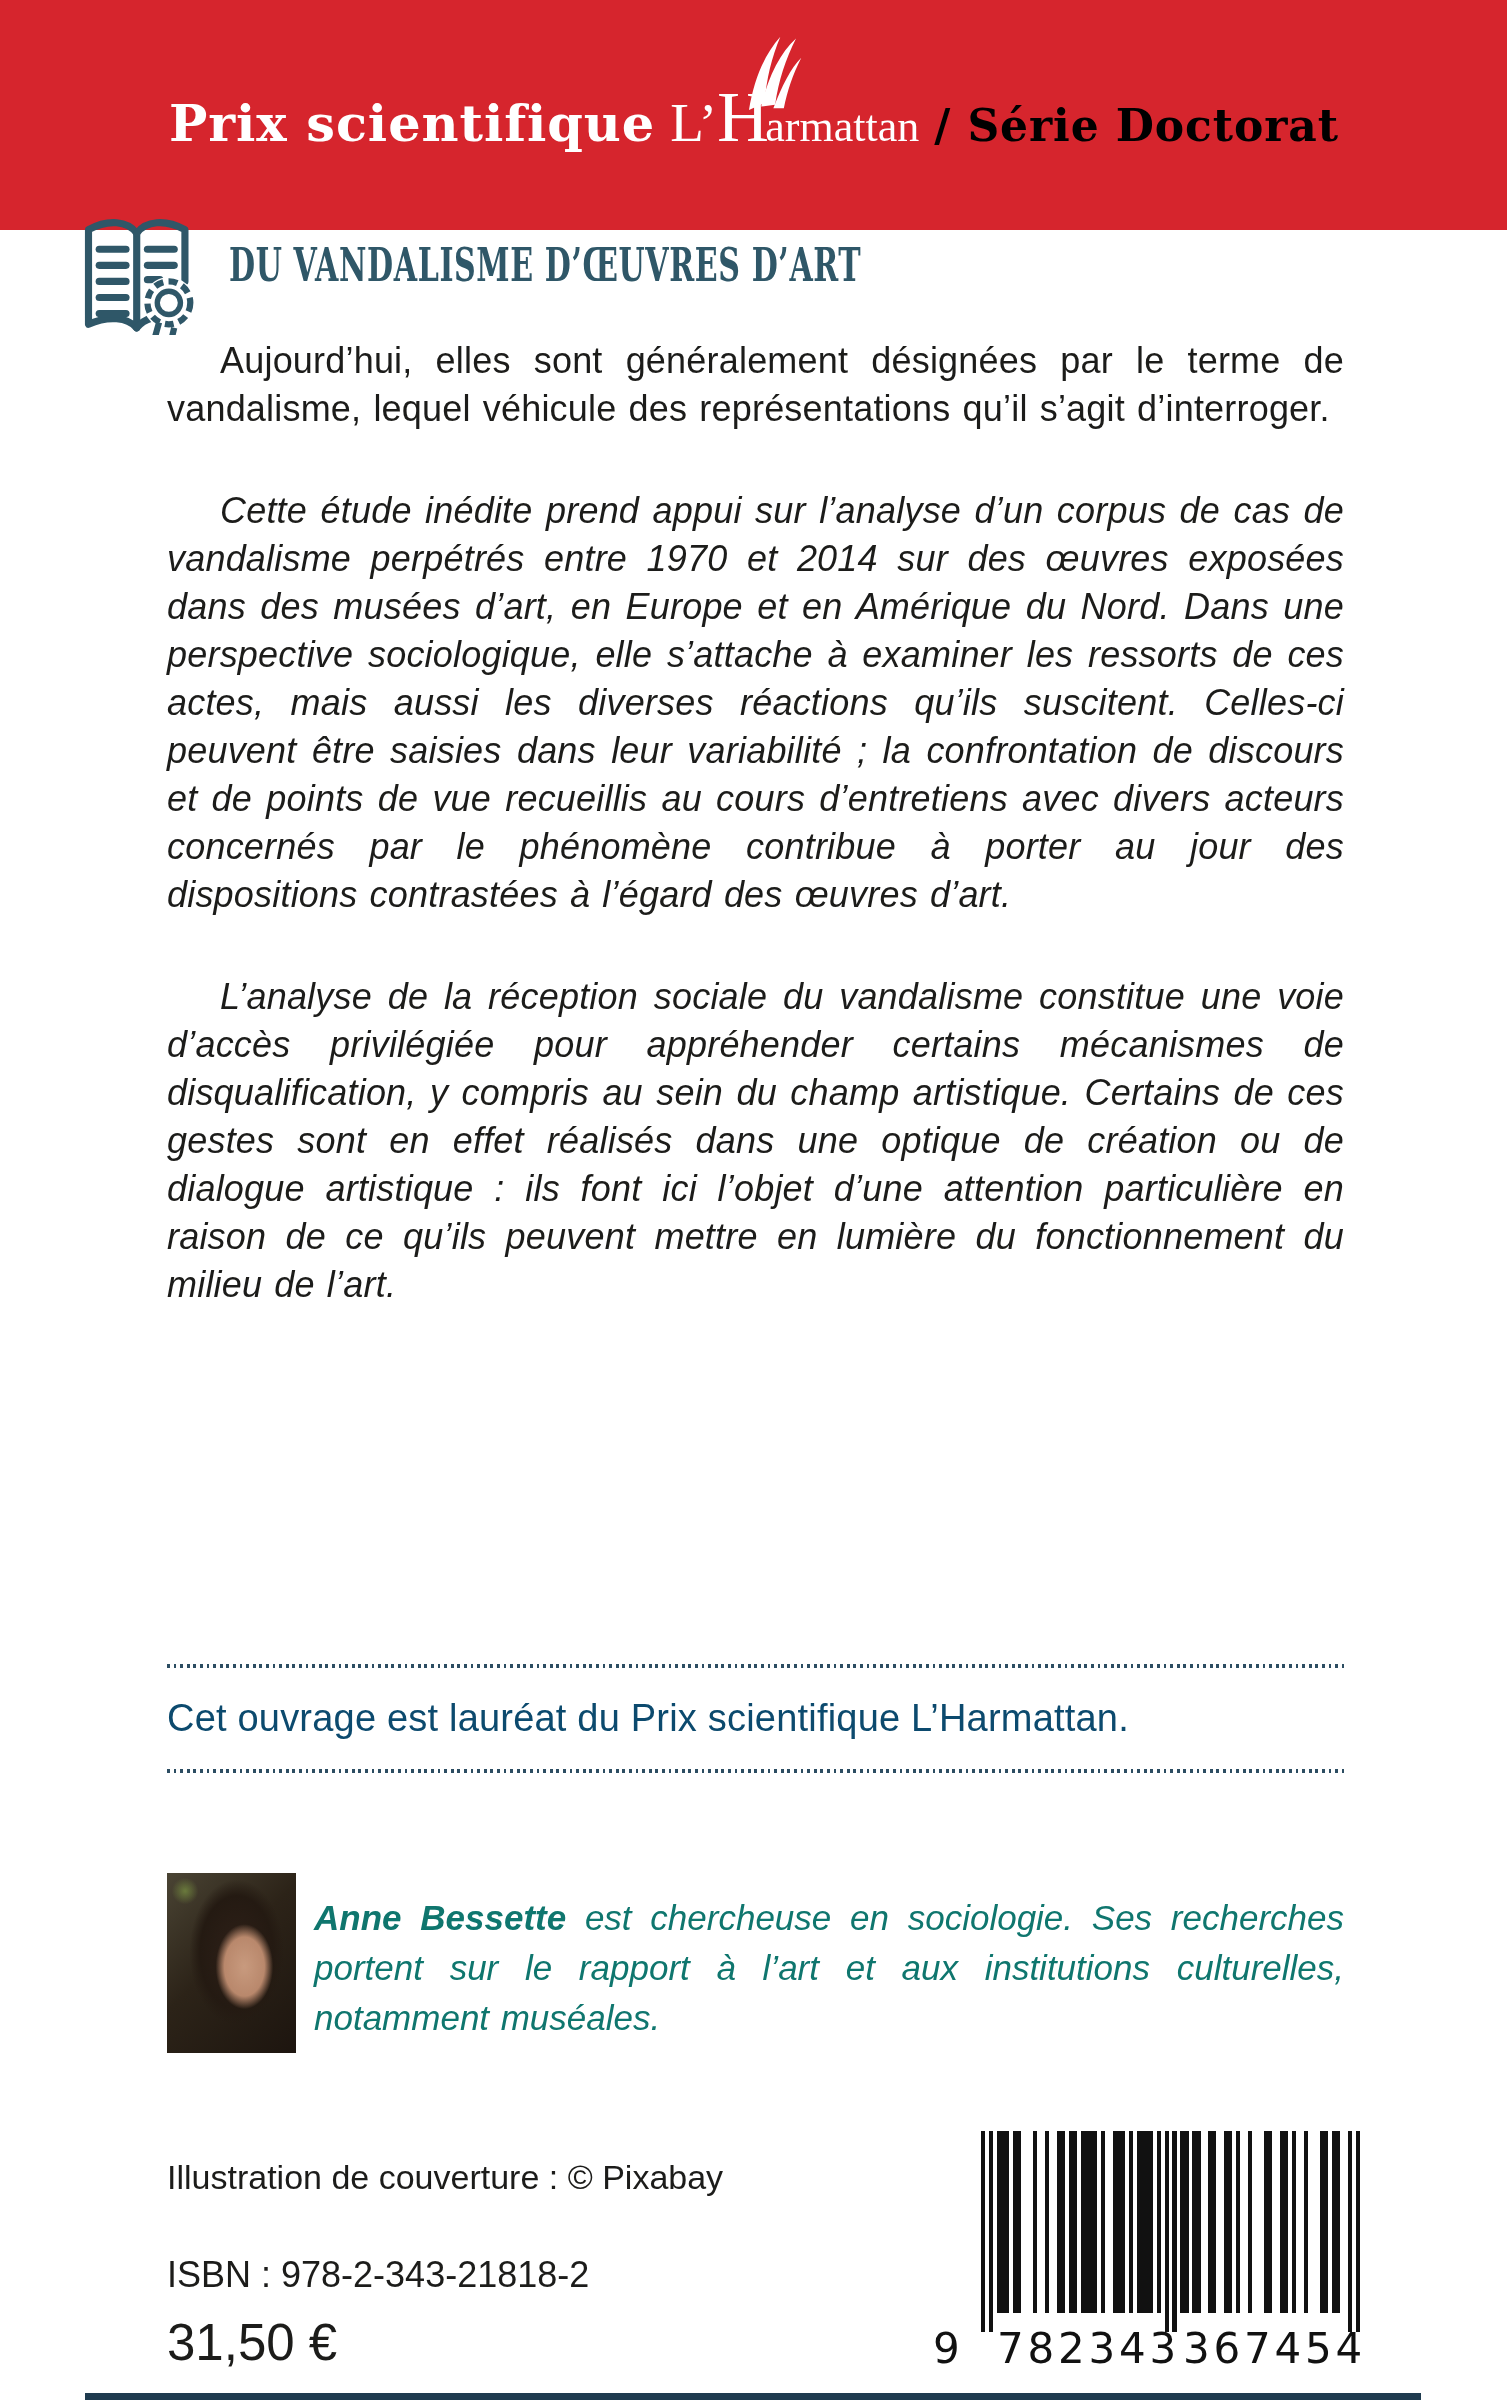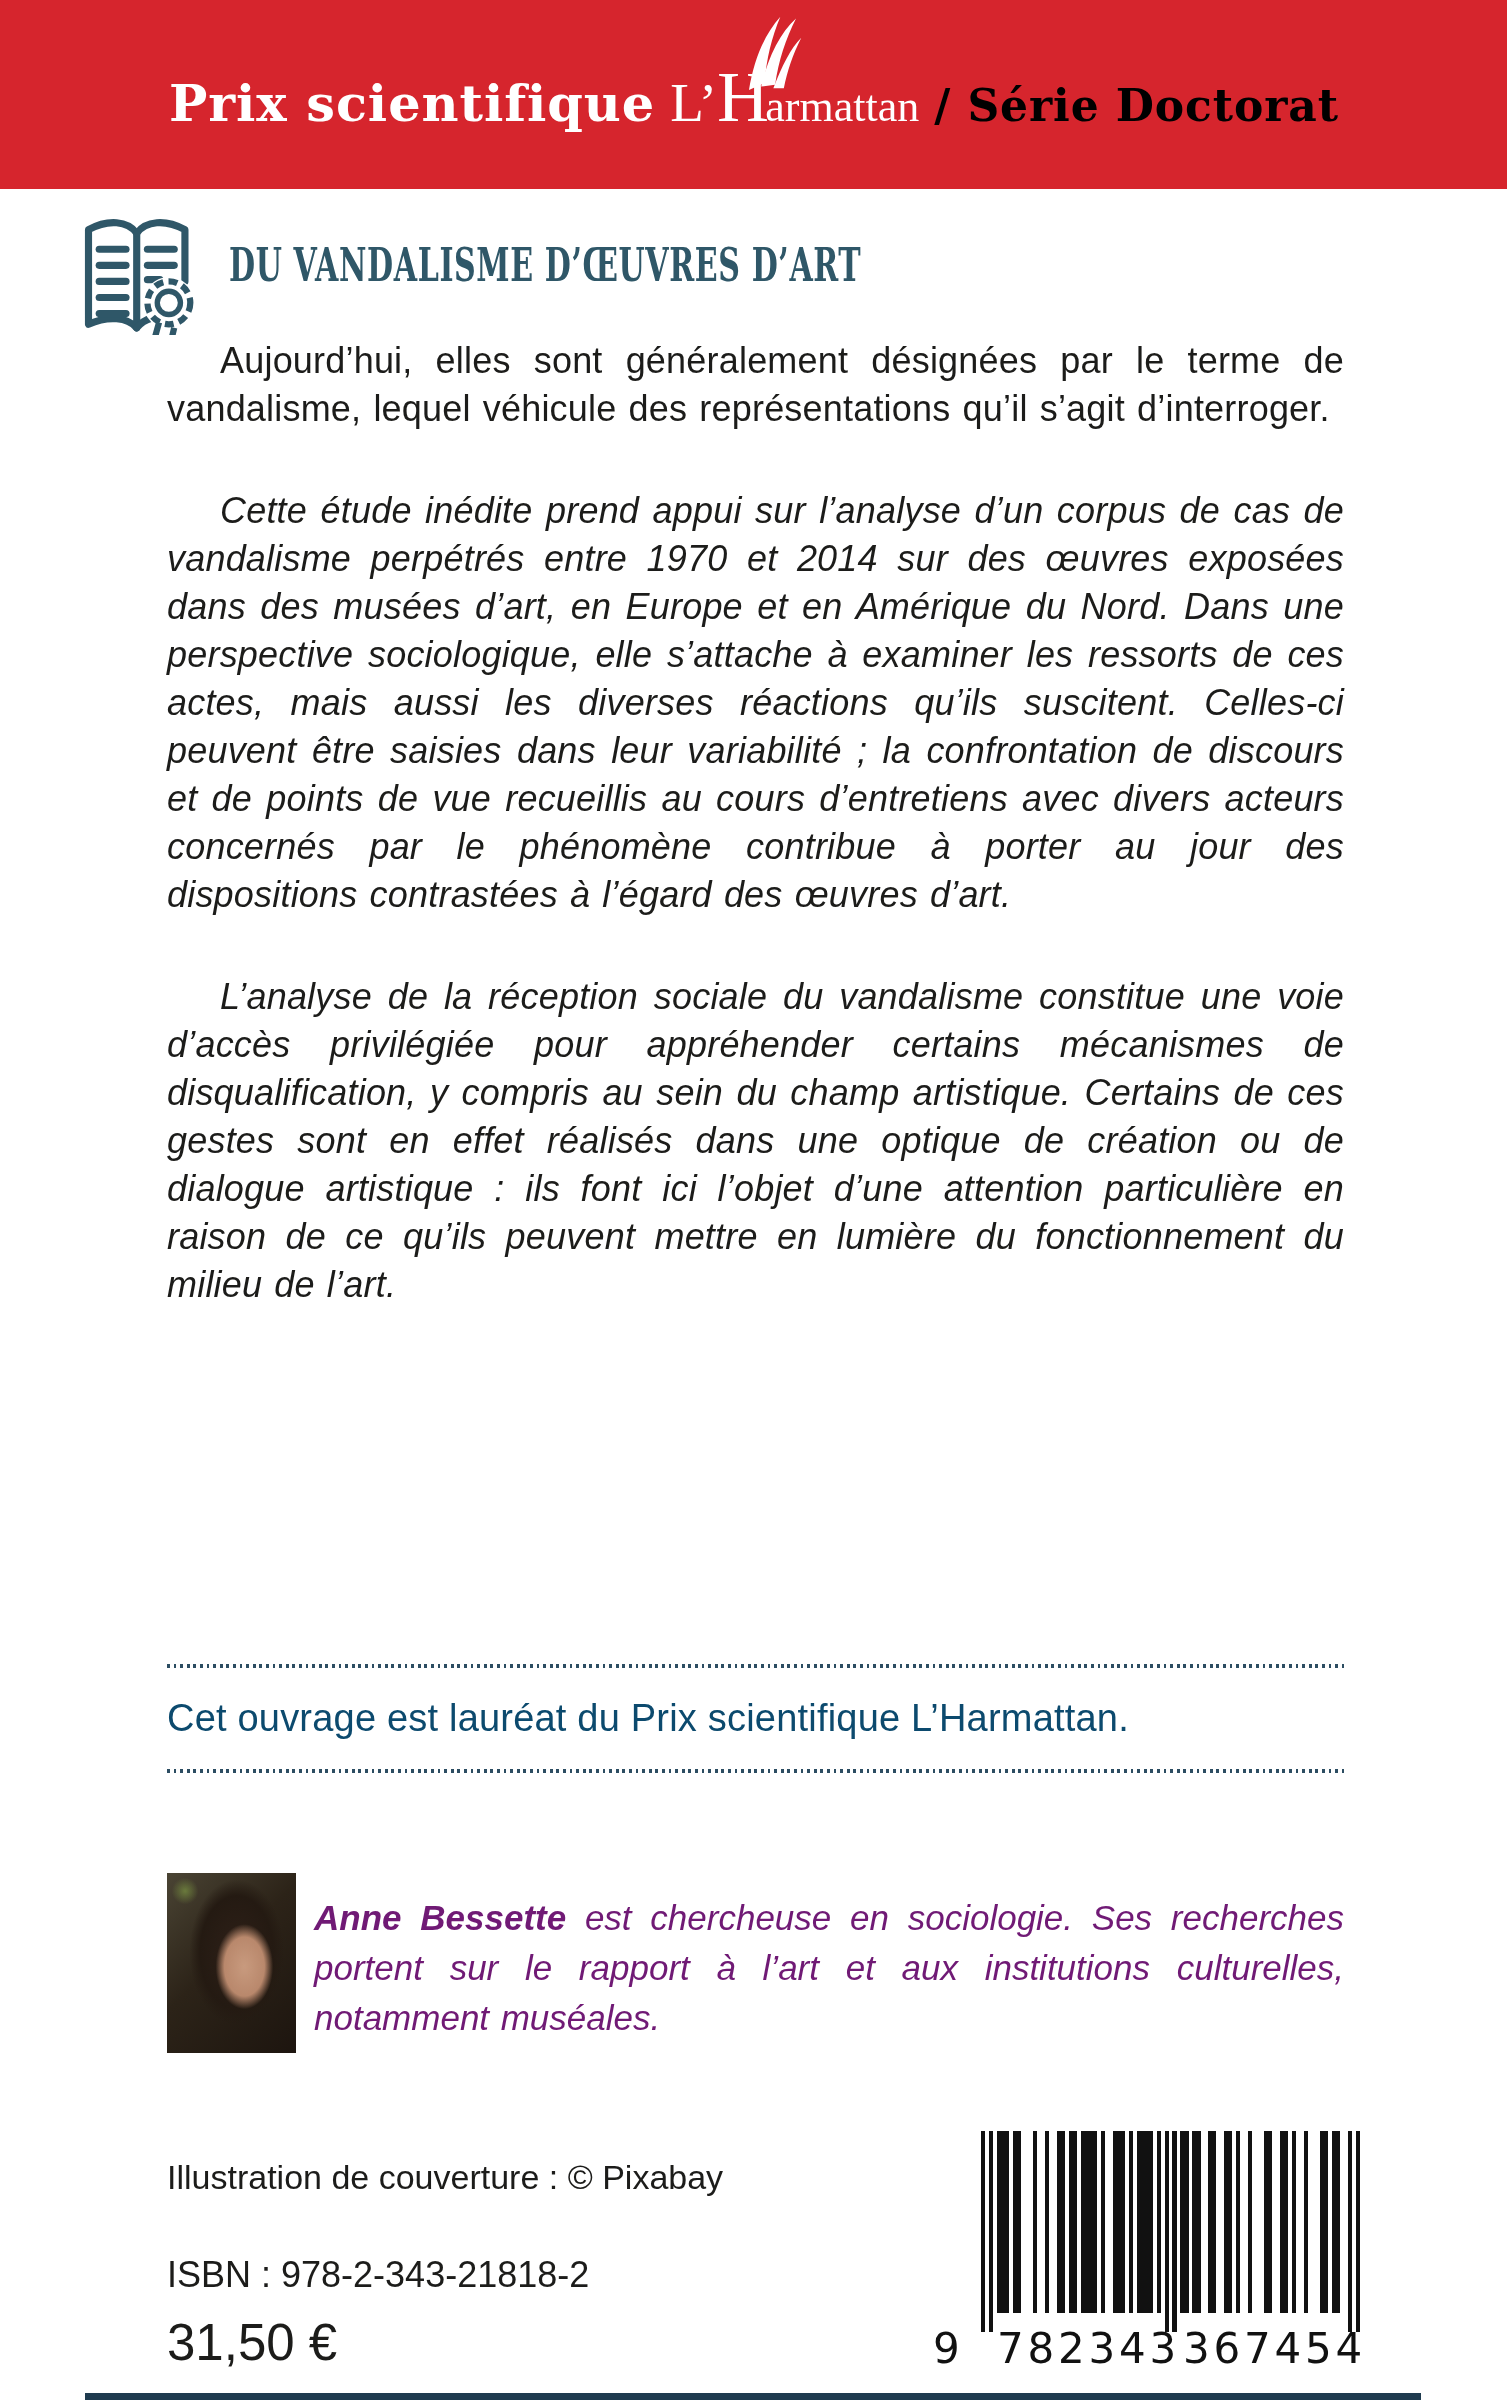--- a/index.html
+++ b/index.html
@@ -2,21 +2,21 @@
 <html lang="fr" style="font-size:15px"><head>
 <meta charset="utf-8">
 <style>
   html,body{margin:0;padding:0;background:#ffffff;}
   .page{
     position:relative;width:1508px;height:2402px;background:#ffffff;
     font-family:"Liberation Sans",sans-serif;color:#1c1c1a;overflow:hidden;
   }
   
   .band{
-    position:absolute;left:0;top:0;width:1508px;height:189px;background:#d6252d;
+    position:absolute;left:0;top:0;width:1508px;height:230px;background:#d6252d;
     display:flex;align-items:center;justify-content:center;
   }
   .band-inner{display:flex;align-items:baseline;gap:15px;padding-top:5.7px;}
   .prix{font-family:"DejaVu Serif",serif;font-weight:bold;font-size:51px;color:#fff;letter-spacing:0.9px;}
   .lharmattan{font-family:"Liberation Serif",serif;color:#fff;white-space:nowrap;}
   .lh-l{font-size:55px;}
   .lh-h{font-size:72px;position:relative;display:inline-block;}
   .lh-rest{font-size:44px;margin-left:-3.8px;}
   .feather{position:absolute;left:24.6px;top:-44px;width:61px;height:81px;}
   .serie{font-family:"DejaVu Serif",serif;font-weight:bold;font-size:44px;color:#000000;letter-spacing:0.9px;}
@@ -50,21 +50,21 @@
     position:absolute;left:167px;top:1873px;width:129px;height:180px;
     background:
       radial-gradient(circle 19px at 14% 10%, #6a7a3c 0%, rgba(106,122,60,0) 70%),
       radial-gradient(ellipse 40px 59px at 60% 52%, #c89a7e 0%, #b9886c 50%, rgba(185,136,108,0) 72%),
       radial-gradient(ellipse 59px 91px at 54% 44%, #2e2018 0%, #241a12 62%, rgba(36,26,18,0) 80%),
       linear-gradient(135deg,#4a4434 0%,#2c2318 45%,#1d150f 100%);
   }
   .author-bio{position:absolute;left:314px;top:1893px;width:1030px;}
   .author-bio p{
     margin:0;font-style:italic;font-size:35px;line-height:50px;text-align:justify;
-    word-spacing:1.9px;color:#701a75;font-weight:300;
+    word-spacing:1.9px;color:#0f766e;font-weight:300;
   }
   .author-bio .b{font-weight:bold;}
   
   .credit{position:absolute;left:167px;top:2158px;font-size:34px;font-weight:300;}
   .isbn{position:absolute;left:167px;top:2254px;font-size:36px;font-weight:300;}
   .price{position:absolute;left:167px;top:2313px;font-size:51px;font-weight:300;}
   
   .barcode-bars{position:absolute;left:981px;top:2131px;width:379px;height:201px;}
   .bc-digit-first{position:absolute;left:933px;top:2324px;width:42px;text-align:left;
     font-family:"DejaVu Sans",sans-serif;font-size:42px;color:#111;}

